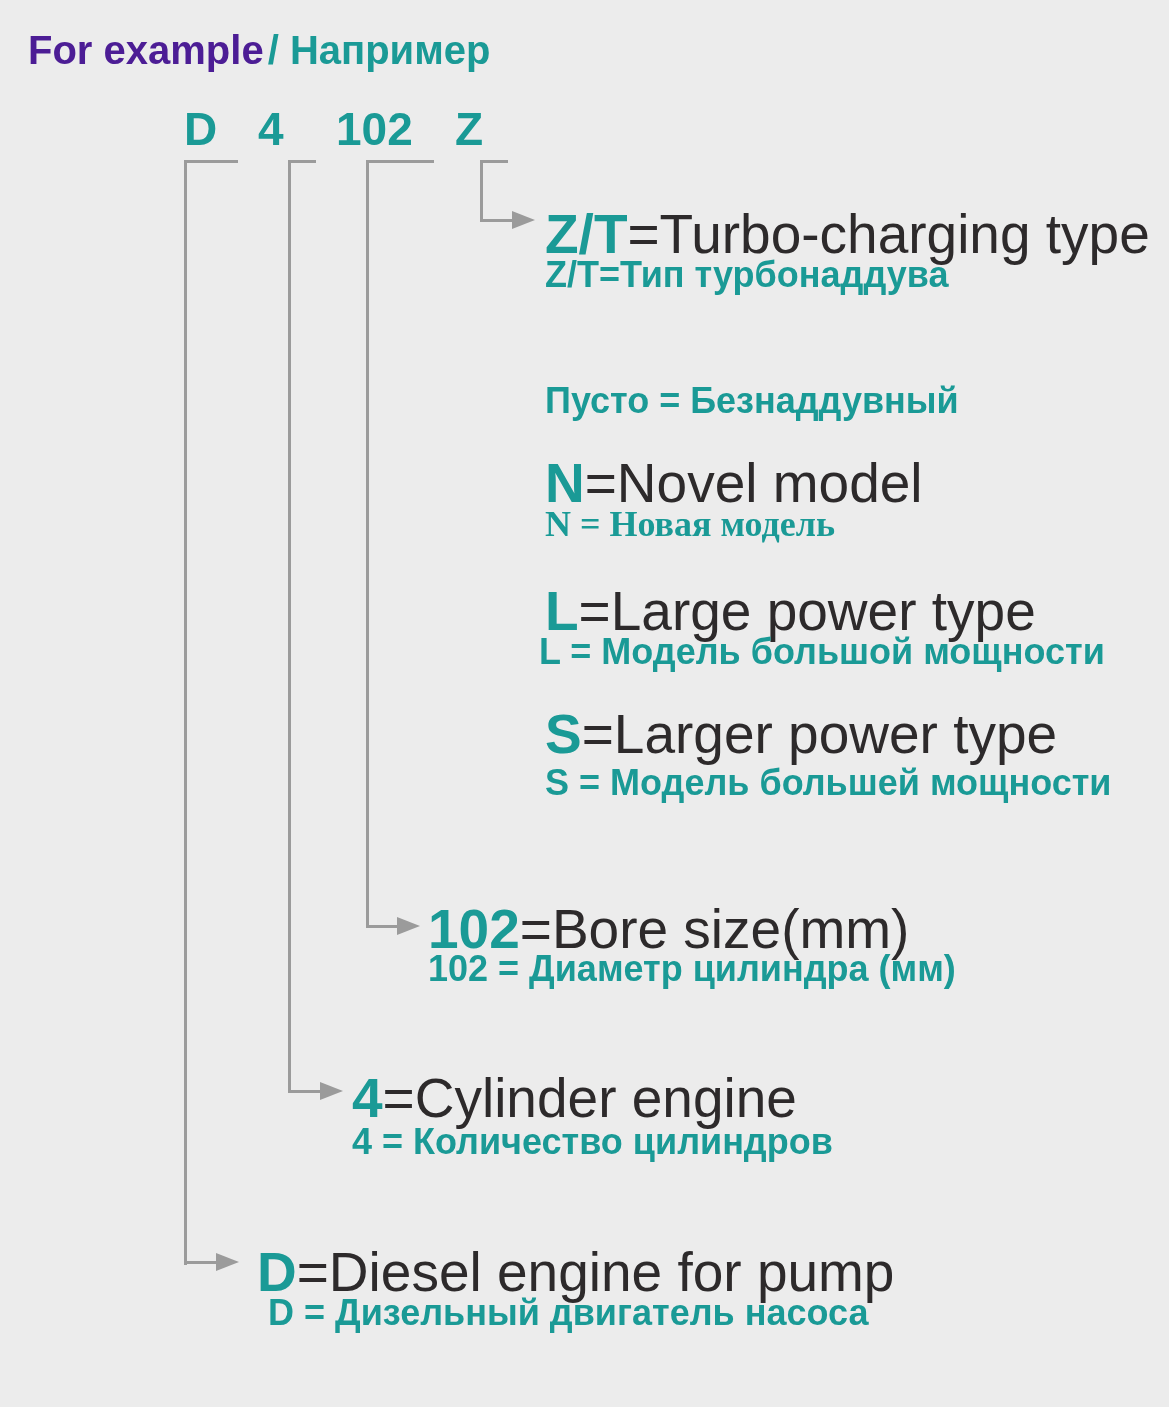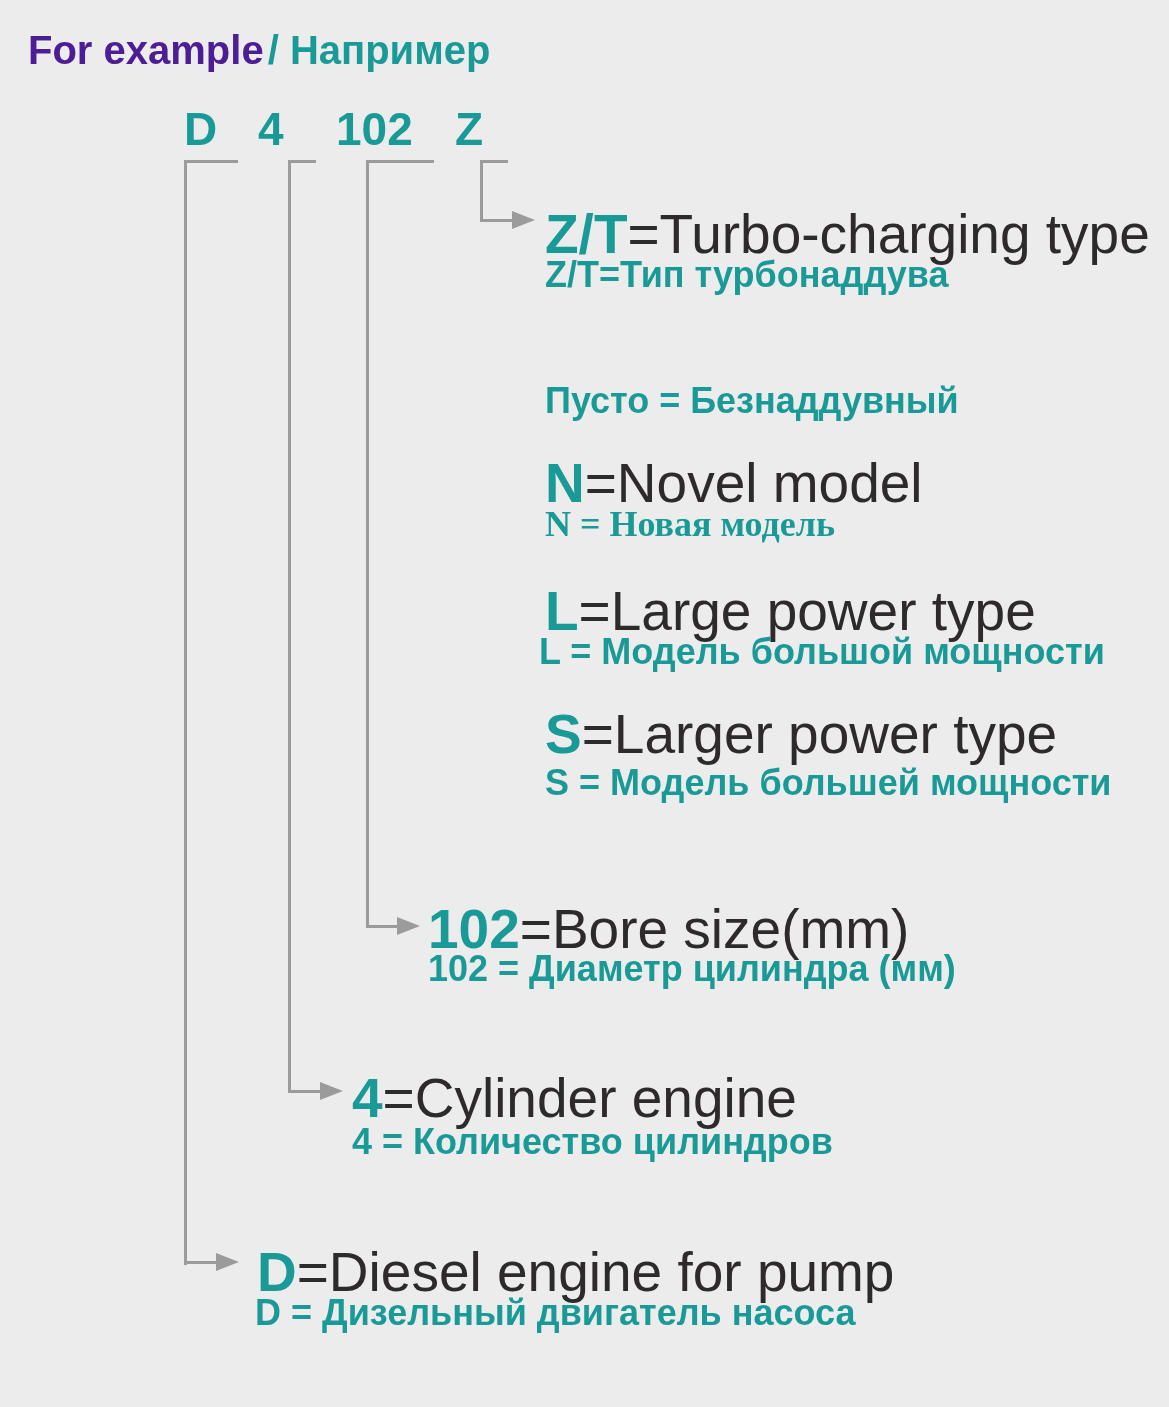--- a/index.html
+++ b/index.html
@@ -98,21 +98,21 @@
   .t-novel-ru  { left: 545px; top: 506px; font-family: Liberation Serif, serif; }
   .t-large-en  { left: 545px; top: 584px; }
   .t-large-ru  { left: 539px; top: 634px; }
   .t-larger-en { left: 545px; top: 707px; }
   .t-larger-ru { left: 545px; top: 765px; }
   .t-bore-en   { left: 428px; top: 902px; }
   .t-bore-ru   { left: 428px; top: 951px; }
   .t-cyl-en    { left: 352px; top: 1071px; }
   .t-cyl-ru    { left: 352px; top: 1124px; }
   .t-diesel-en { left: 257px; top: 1245px; }
-  .t-diesel-ru { left: 255px; top: 1295px; text-align: right; }
+  .t-diesel-ru { left: 268px; top: 1295px; text-align: right; }
 </style>
 </head>
 <body>
 
 <div class="canvas">
 
   <div class="header">
     <span class="en">For example</span><span class="ru">/ Например</span>
   </div>
 

